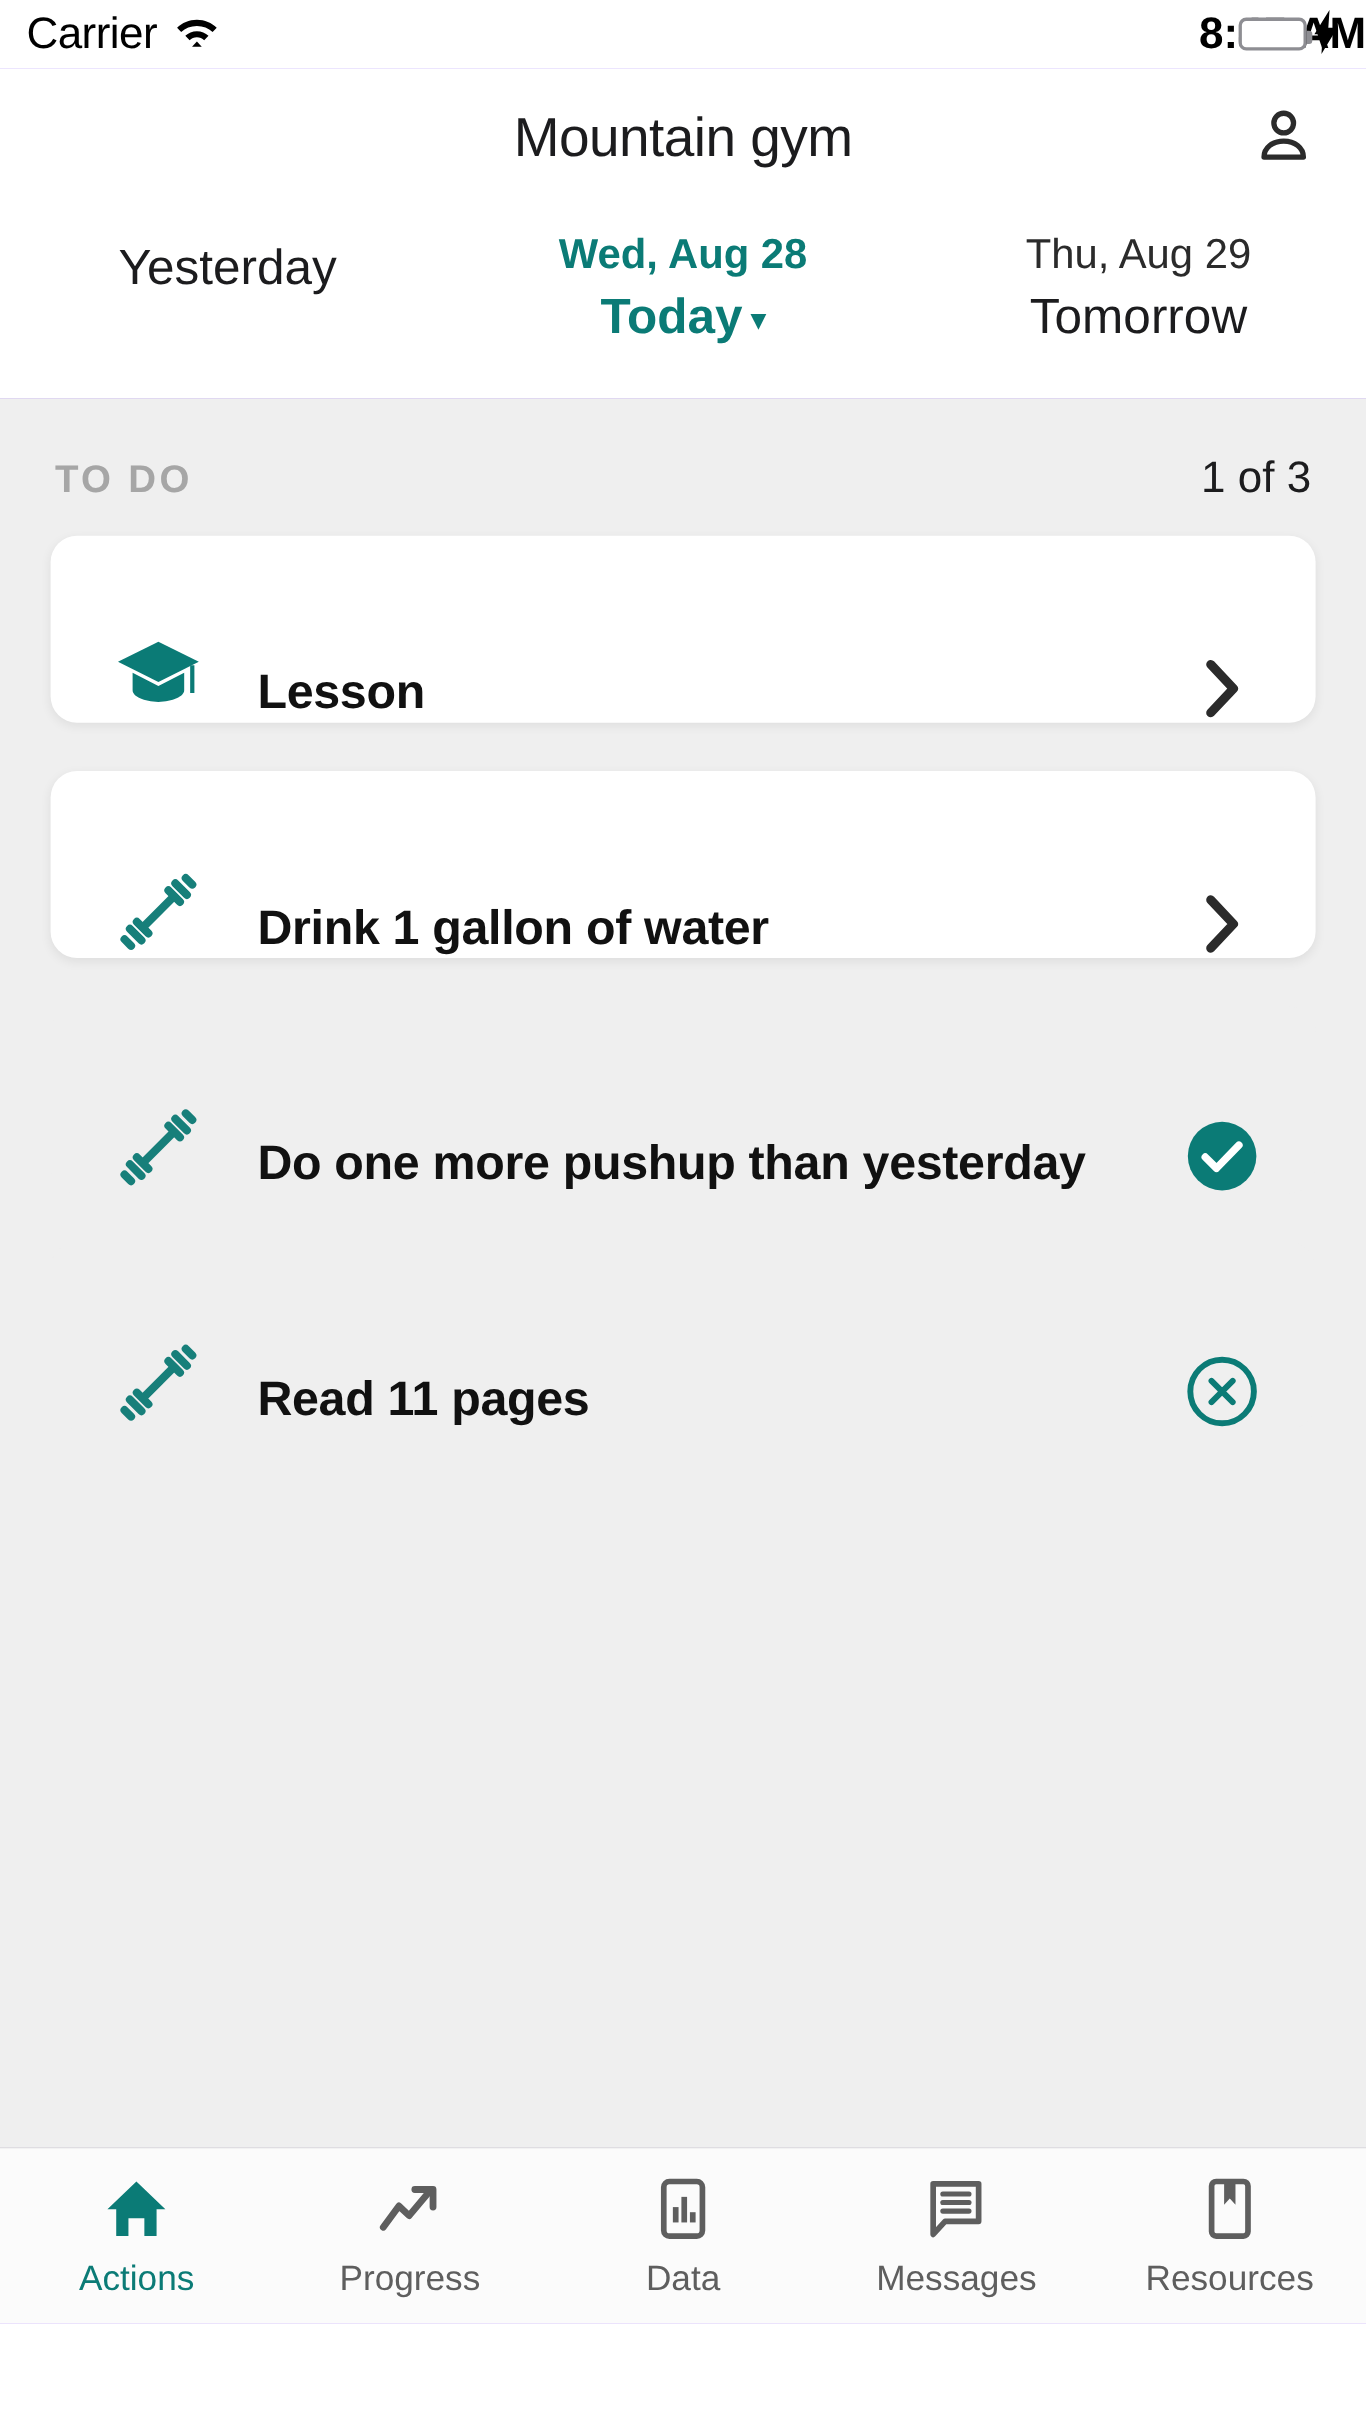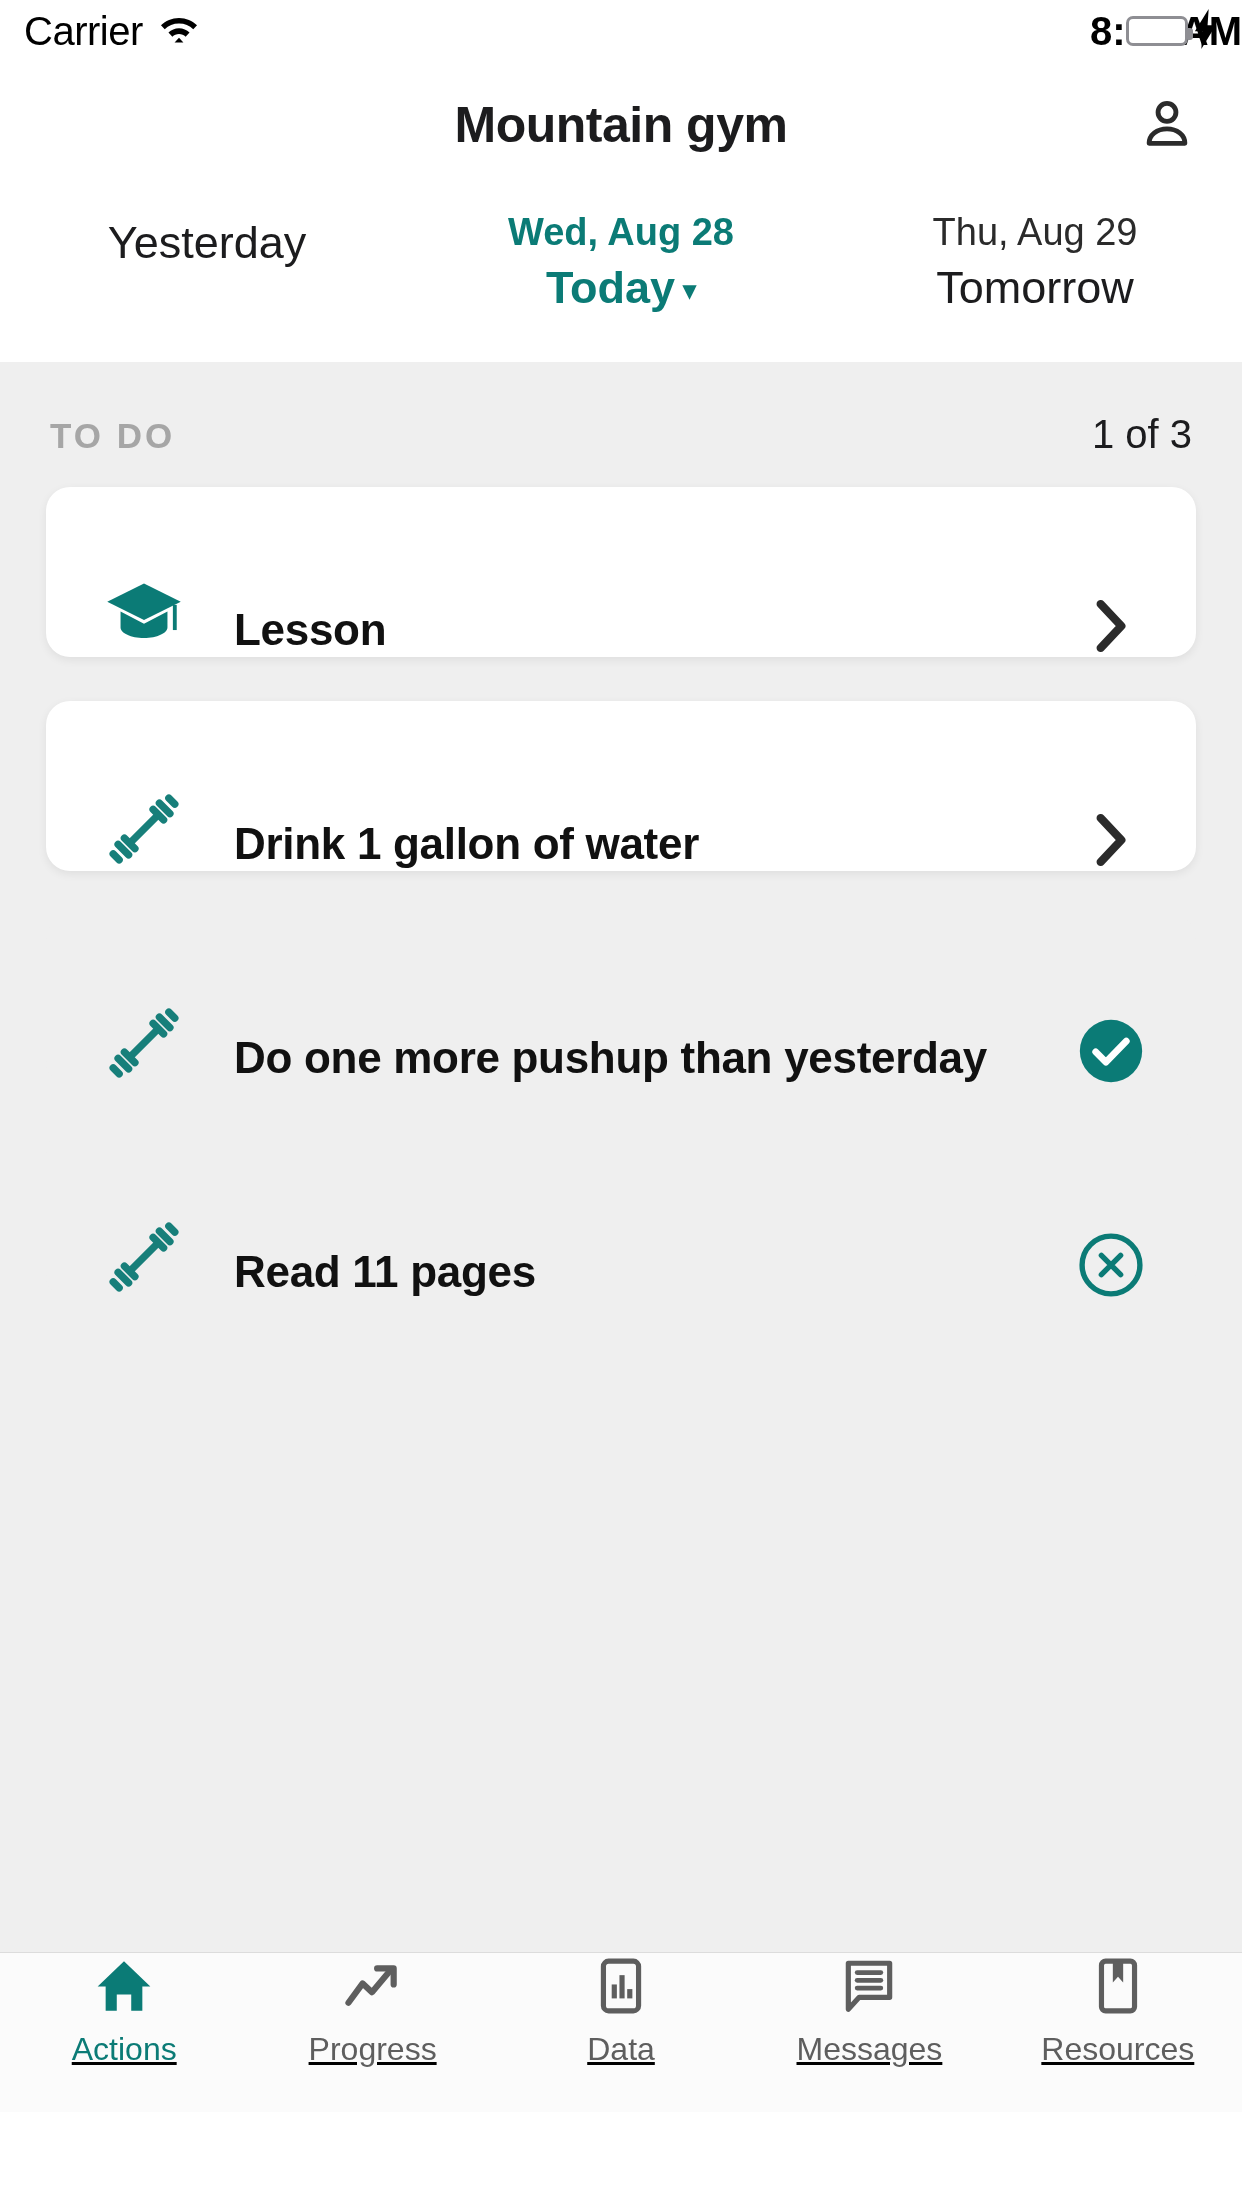--- a/index.html
+++ b/index.html
@@ -32,21 +32,21 @@
     background:#8e8e93; border-radius:0 3px 3px 0;
   }
   .battery-fill { height:100%; background:#4cd964; border-radius:3px; }
 
   
   .header {
     background:#ffffff; flex:0 0 auto;
     padding:20px 0 0 0;
   }
   .navbar { position:relative; height:86px; display:flex; align-items:center; justify-content:center; }
-  .nav-title { font-size:50px; font-weight:700; color:#1c1c1e; letter-spacing:-0.5px; }
+  .nav-title { font-size:50px; font-weight:400; color:#1c1c1e; letter-spacing:-0.5px; }
   .nav-profile { position:absolute; right:46px; top:50%; transform:translateY(-50%); cursor:pointer; }
 
   
   .dates { display:flex; padding:42px 0 46px 0; }
   .date-col { flex:1; text-align:center; cursor:pointer; }
   .date-col .d-date { font-size:38px; color:#2b2b2b; line-height:1.18; }
   .date-col .d-day  { font-size:45px; color:#1c1c1e; line-height:1.22; margin-top:6px; }
   .date-col.active .d-date { color:#0b7b76; font-weight:700; }
   .date-col.active .d-day  { color:#0b7b76; font-weight:700; }
   .caret { display:inline-block; font-size:26px; vertical-align:middle; margin-left:8px; color:#0b7b76; }
@@ -67,21 +67,21 @@
     box-shadow:0 3px 10px rgba(0,0,0,0.07);
   }
   .card.done { background:#efefef; box-shadow:none; }
   .card-icon { width:96px; flex:0 0 96px; display:flex; align-items:center; justify-content:center; }
   .card-label { flex:1 1 auto; font-size:44px; font-weight:700; color:#111; line-height:1.22; padding-left:42px; letter-spacing:-0.3px; }
   .card-action { flex:0 0 90px; display:flex; align-items:center; justify-content:center; }
 
   
   .tabbar {
     flex:0 0 160px; background:#fbfbfb; border-top:1px solid #dcdcdc;
-    display:flex; align-items:flex-start;text-decoration:underline;
+    display:flex; align-items:center;
   }
   .tab { flex:1; display:flex; flex-direction:column; align-items:center; justify-content:center; gap:14px; cursor:pointer; }
   .tab-icon { height:64px; display:flex; align-items:flex-end; }
   .tab-label { font-size:32px; color:#5e5e5e; }
   .tab.active .tab-label { color:#0b7b76; }
 </style>
 </head>
 <body>
 
 <div class="phone">

